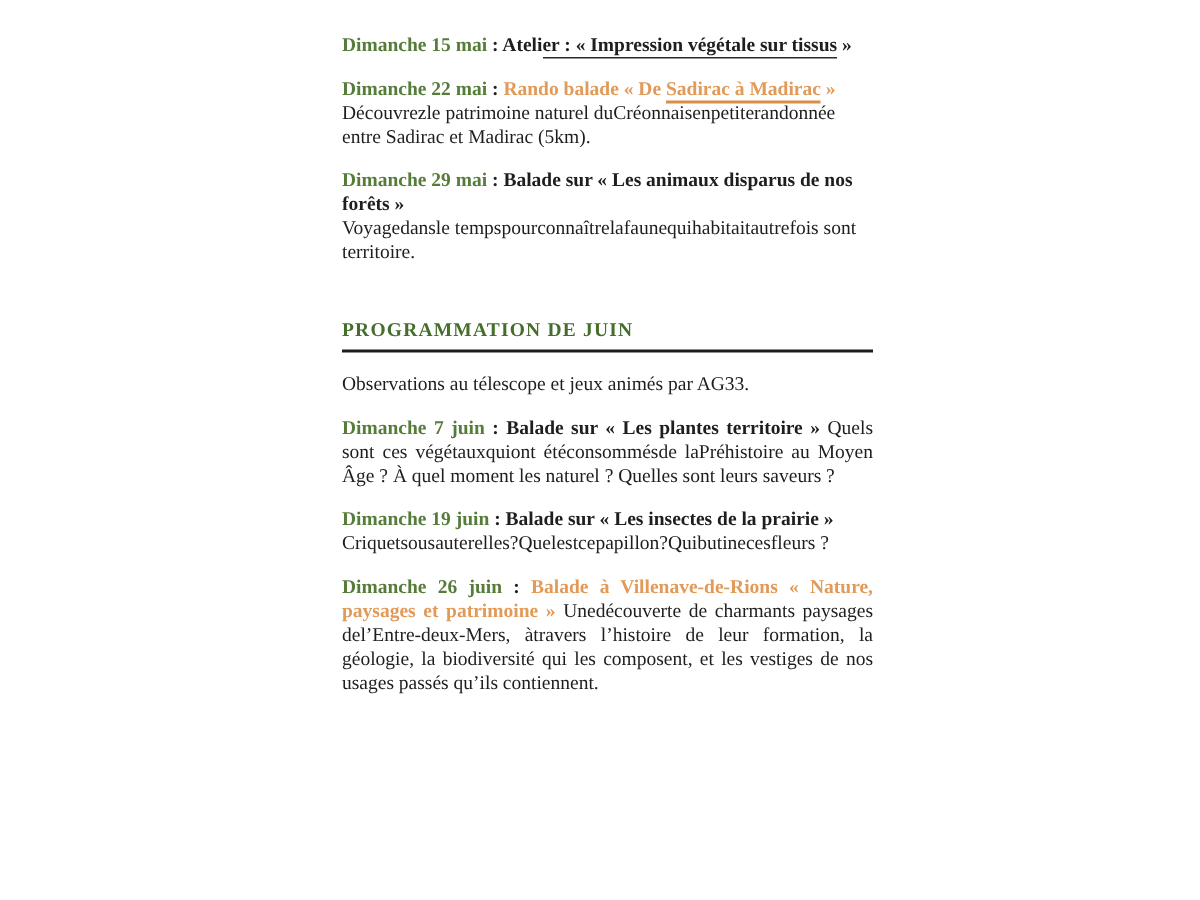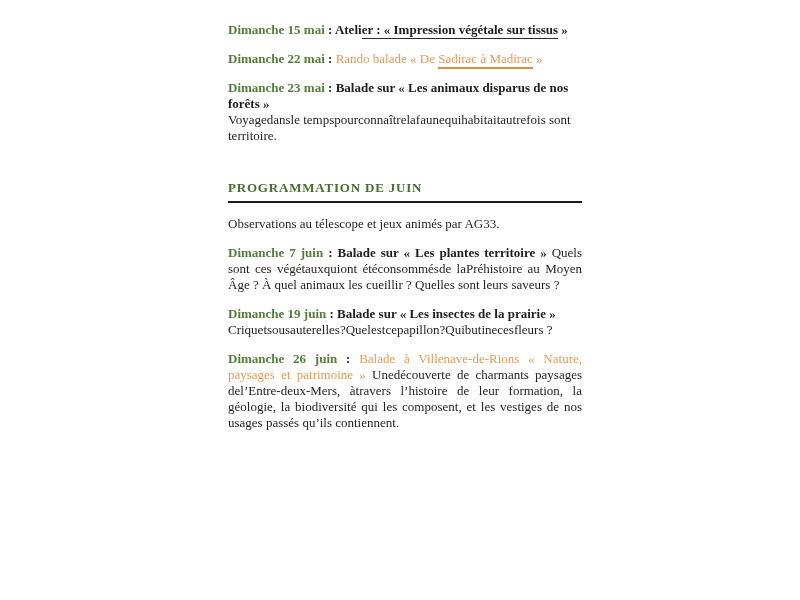--- a/index.html
+++ b/index.html
@@ -25,21 +25,21 @@
     font-size: 13px;
     line-height: 16px;
   }
   .event { margin: 0 0 13px 0; }
   .date {
     color: #567c3a;
     font-weight: bold;
   }
   .sep { font-weight: bold; }
   .title-black { font-weight: bold; color: #1e1e1c; }
-  .title-orange { font-weight: normal; color: #e29a58; }
+  .title-orange { font-weight: bold; color: #e29a58; }
   .u-black { border-bottom: 1px solid #2a2a28; padding-bottom: 1px; }
   .u-orange { border-bottom: 2px solid #d98f44; padding-bottom: 1px; }
   .desc { color: #1e1e1c; }
   .flow { text-align: justify; }
   .section-heading {
     margin: 34px 0 13px 0;
     padding-bottom: 4px;
     border-bottom: 2px solid #1c1c1a;
     font-size: 13px;
     line-height: 19px;
@@ -57,37 +57,38 @@
     <div class="event">
       <div>
         <span class="date">Dimanche 15 mai</span><span class="sep"> : </span><span class="title-black"><span>Ateli</span><span class="u-black">er : « Impression végétale sur tissus</span><span> »</span></span>
       </div>
     </div>
 
     <div class="event">
       <div>
         <span class="date">Dimanche 22 mai</span><span class="sep"> : </span><span class="title-orange"><span>Rando balade « De </span><span class="u-orange">Sadirac à Madirac</span><span> »</span></span>
       </div>
+      <div class="desc">Découvrezle patrimoine naturel duCréonnaisenpetiterandonnée entre Sadirac et Madirac (5km).</div>
     </div>
 
     <div class="event">
       <div>
-        <span class="date">Dimanche 23 mai</span><span class="sep"> : </span><span class="title-black">Balade sur « Les animaux disparus de nos forêts »</span>
+        <span class="date">Dimanche 29 mai</span><span class="sep"> : </span><span class="title-black">Balade sur « Les animaux disparus de nos forêts »</span>
       </div>
       <div class="desc">Voyagedansle tempspourconnaîtrelafaunequihabitaitautrefois sont territoire.</div>
     </div>
 
     <div class="section-heading">PROGRAMMATION DE JUIN</div>
 
     <div class="event">
       <div class="desc">Observations au télescope et jeux animés par AG33.</div>
     </div>
 
     <div class="event flow">
-      <span class="date">Dimanche 7 juin</span><span class="sep"> : </span><span class="title-black">Balade sur « Les plantes territoire »</span><span class="desc"> Quels sont ces végétauxquiont étéconsommésde laPréhistoire au Moyen Âge ? À quel animaux les cueillir ? Quelles sont leurs saveurs ?</span>
+      <span class="date">Dimanche 7 juin</span><span class="sep"> : </span><span class="title-black">Balade sur « Les plantes territoire »</span><span class="desc"> Quels sont ces végétauxquiont étéconsommésde laPréhistoire au Moyen Âge ? À quel moment les naturel ? Quelles sont leurs saveurs ?</span>
     </div>
 
     <div class="event">
       <div>
         <span class="date">Dimanche 19 juin</span><span class="sep"> : </span><span class="title-black">Balade sur « Les insectes de la prairie »</span>
       </div>
       <div class="desc">Criquetsousauterelles?Quelestcepapillon?Quibutinecesfleurs ?</div>
     </div>
 
     <div class="event flow">

